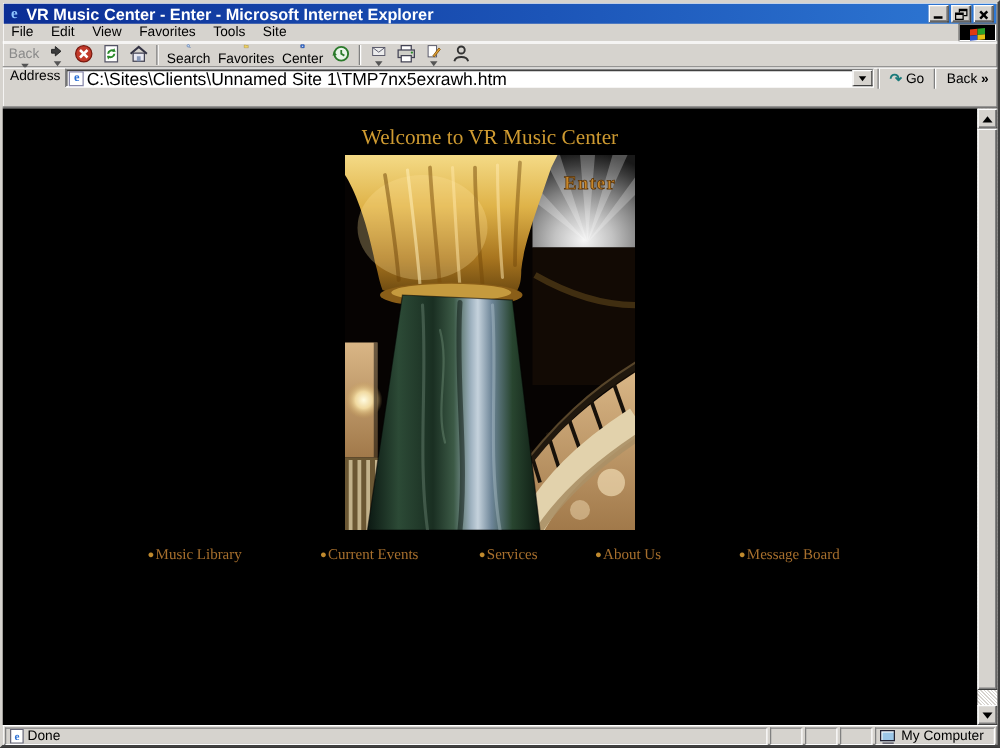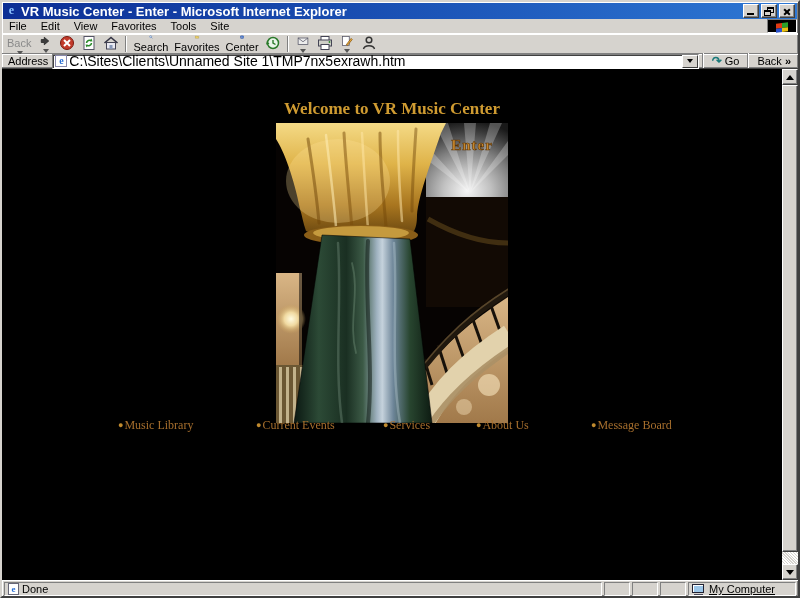--- a/index.html
+++ b/index.html
@@ -45,41 +45,41 @@
   .toolrow{height:20px;display:flex;align-items:center;padding:0 2px;
     border-top:1px solid #fff;border-bottom:1px solid #808080;}
   .tbtn{display:flex;align-items:center;height:18px;padding:0 3px;gap:2px;white-space:nowrap;flex-direction:column;}
   .tbtn .lbl{font-size:11px;}
   .tbtn.disabled .lbl{color:#8a8a8a;}
   .drop{width:0;height:0;border-left:3px solid transparent;border-right:3px solid transparent;
     border-top:4px solid #555;margin-left:1px;}
   .tsep{width:2px;height:16px;margin:0 3px;border-left:1px solid #808080;border-right:1px solid #fff;}
   .icon16{width:16px;height:16px;display:inline-block;}
   
-  .addrrow{height:14px;display:flex;align-items:center;padding:0 2px;
+  .addrrow{height:32px;display:flex;align-items:flex-start;padding:0 2px;
     border-top:1px solid #fff;border-bottom:1px solid #808080;}
   .addr-label{color:#000;padding:0 4px;}
   .addr-field{flex:1;height:15px;background:#fff;display:flex;align-items:center;
     border:1px solid;border-color:#808080 #fff #fff #808080;
     box-shadow:inset 1px 1px 0 #404040;position:relative;}
   .page-icon{width:12px;height:12px;margin:0 2px;background:#fff;border:1px solid #88a;
     color:#2a6fd4;font-family:"Liberation Serif",serif;font-weight:bold;font-size:10px;
     line-height:10px;text-align:center;}
   .addr-input{flex:1;border:0;outline:0;font-family:"Liberation Sans",sans-serif;
     font-size:14px;height:13px;padding:0;background:transparent;}
   .addr-dd{width:16px;height:13px;background:#d6d3ce;border:1px solid;
     border-color:#fff #404040 #404040 #fff;display:flex;align-items:center;justify-content:center;}
   .addr-dd .drop{margin:0;border-top-color:#000;}
   .go-btn,.links-btn{display:flex;align-items:center;gap:3px;padding:0 5px;height:16px;}
   .go-arrow{color:#1a7a7a;font-size:12px;line-height:12px;font-weight:bold;}
   
   .contentrow{flex:1;display:flex;border-top:1px solid #404040;}
   .pagearea{flex:1;background:#000;position:relative;text-align:center;overflow:hidden;}
-  .page-heading{margin-top:30px;color:#cf9b31;font-family:"Liberation Serif",serif;
-    font-weight:bold;font-size:17px;}
+  .page-heading{margin-top:13px;color:#cf9b31;font-family:"Liberation Serif",serif;
+    font-weight:normal;font-size:17px;}
   .hero{display:inline-block;margin-top:4px;width:232px;height:300px;line-height:0;}
   .navbar{position:absolute;top:349px;left:0;width:100%;height:14px;text-align:left;}
   .nav-item{position:absolute;font-family:"Liberation Serif",serif;font-size:12px;
     color:#a76f2d;white-space:nowrap;text-decoration:none;}
   .nav-bullet{color:#c08a2e;font-size:9px;margin-right:1px;vertical-align:1px;}
   .footer-credit{position:absolute;top:494px;left:0;width:100%;text-align:center;
     color:#8a6818;font-family:"Liberation Serif",serif;font-size:9px;}
   
   .scrollbar{width:16px;position:relative;
     background:repeating-linear-gradient(45deg,#fff 0 1px,#d6d3ce 1px 2px);}
@@ -91,21 +91,21 @@
   .tri-down{width:0;height:0;border-left:4px solid transparent;border-right:4px solid transparent;border-top:5px solid #000;}
   .sb-thumb{position:absolute;left:0;top:16px;bottom:28px;width:16px;background:#d6d3ce;
     border:1px solid;border-color:#fff #404040 #404040 #fff;box-shadow:inset -1px -1px 0 #808080;}
   
   .statusrow{height:16px;display:flex;align-items:stretch;gap:2px;padding:1px 2px 0 2px;
     border-top:1px solid #fff;}
   .pane{border:1px solid;border-color:#808080 #fff #fff #808080;display:flex;
     align-items:center;padding:0 3px;gap:3px;overflow:hidden;}
   .pane-msg{flex:1;}
   .pane-small{width:26px;}
-  .pane-zone{width:108px;text-decoration:underline;}
+  .pane-zone{width:96px;}
   .doc-icon{width:11px;height:12px;background:#fff;border:1px solid #667;color:#2a6fd4;
     font-family:"Liberation Serif",serif;font-weight:bold;font-size:9px;line-height:10px;text-align:center;flex:none;}
   .comp-icon{width:14px;height:11px;position:relative;flex:none;}
   .comp-screen{position:absolute;left:0;top:0;width:12px;height:9px;border:1px solid #223;
     background:#9cc6e8;box-shadow:inset 1px 1px 0 #fff;}
   .comp-base{position:absolute;left:2px;bottom:-1px;width:9px;height:2px;background:#445;}
 </style>
 </head>
 <body>
 

